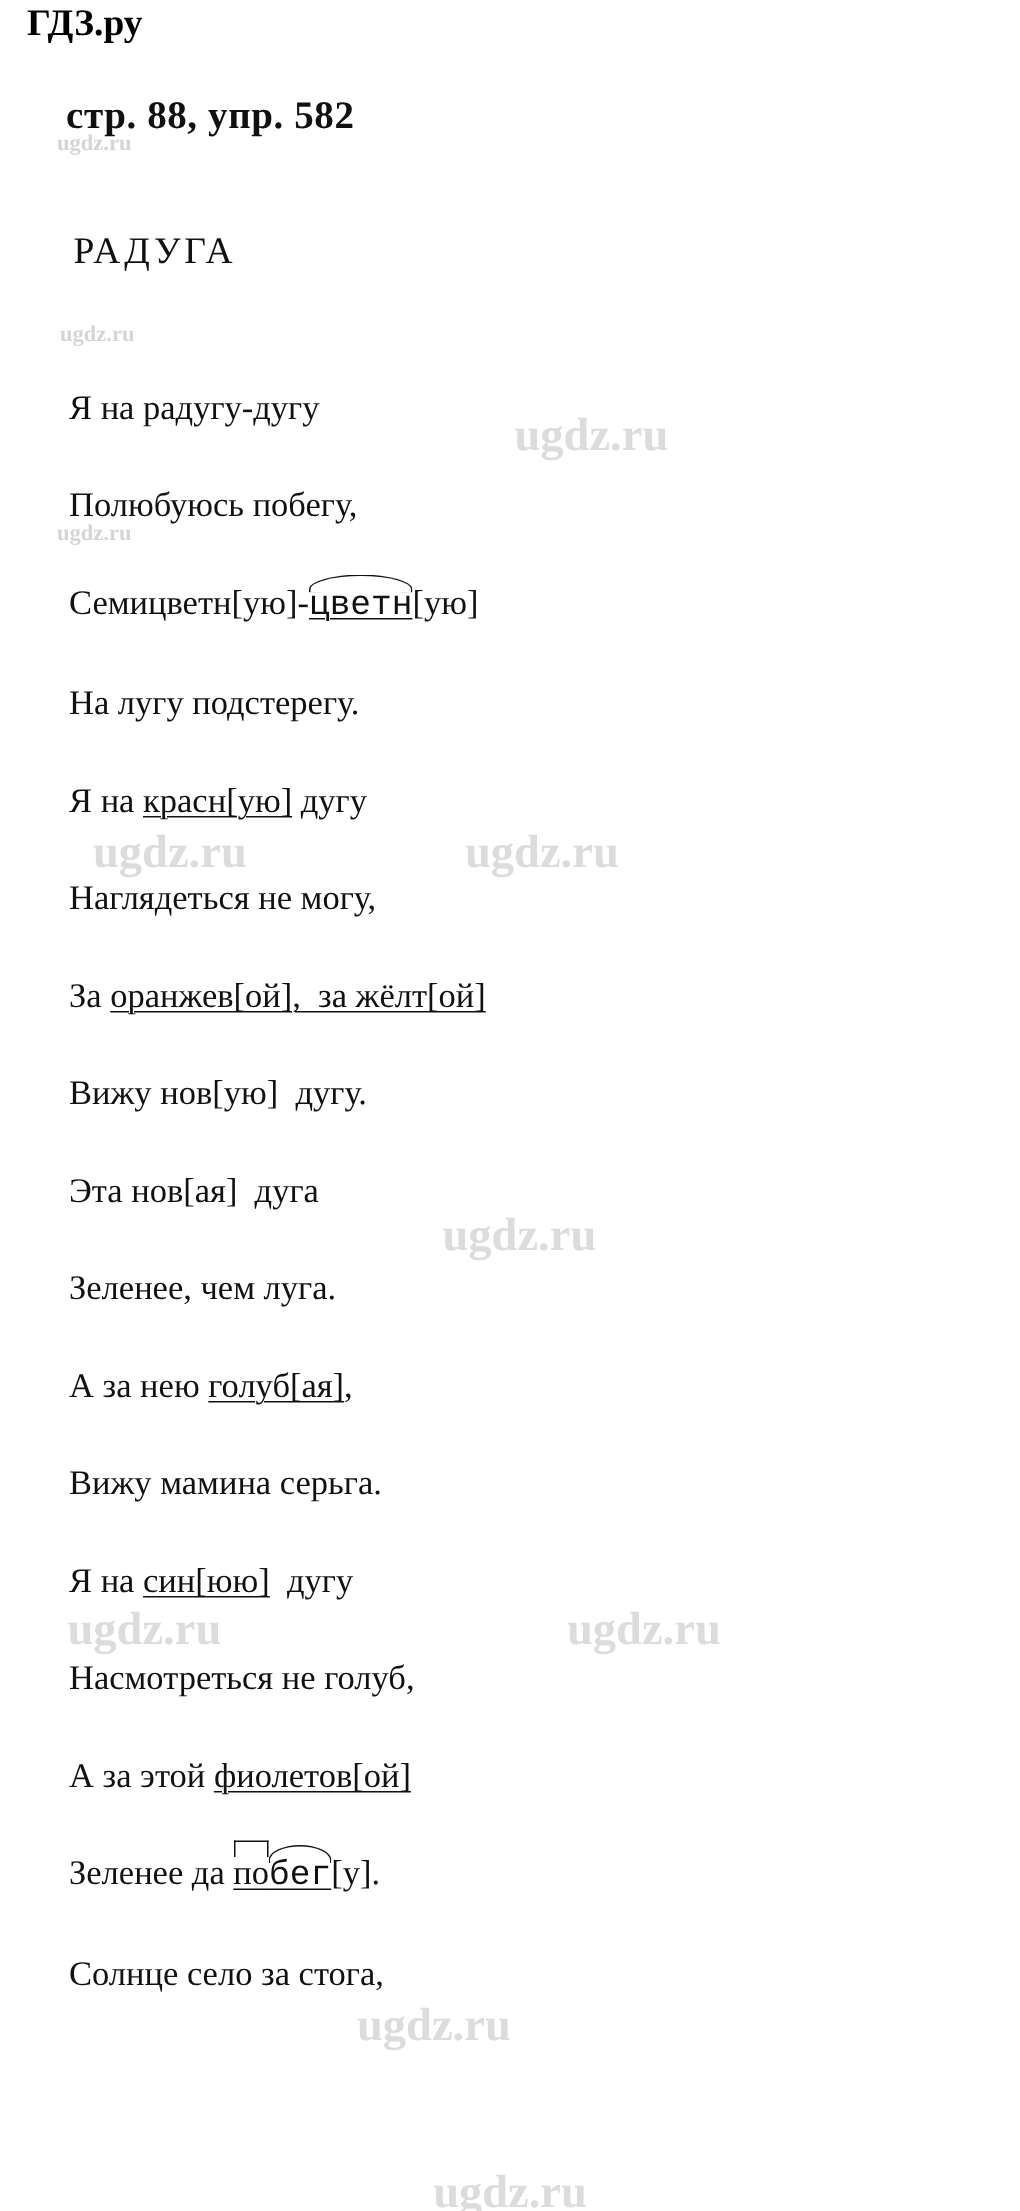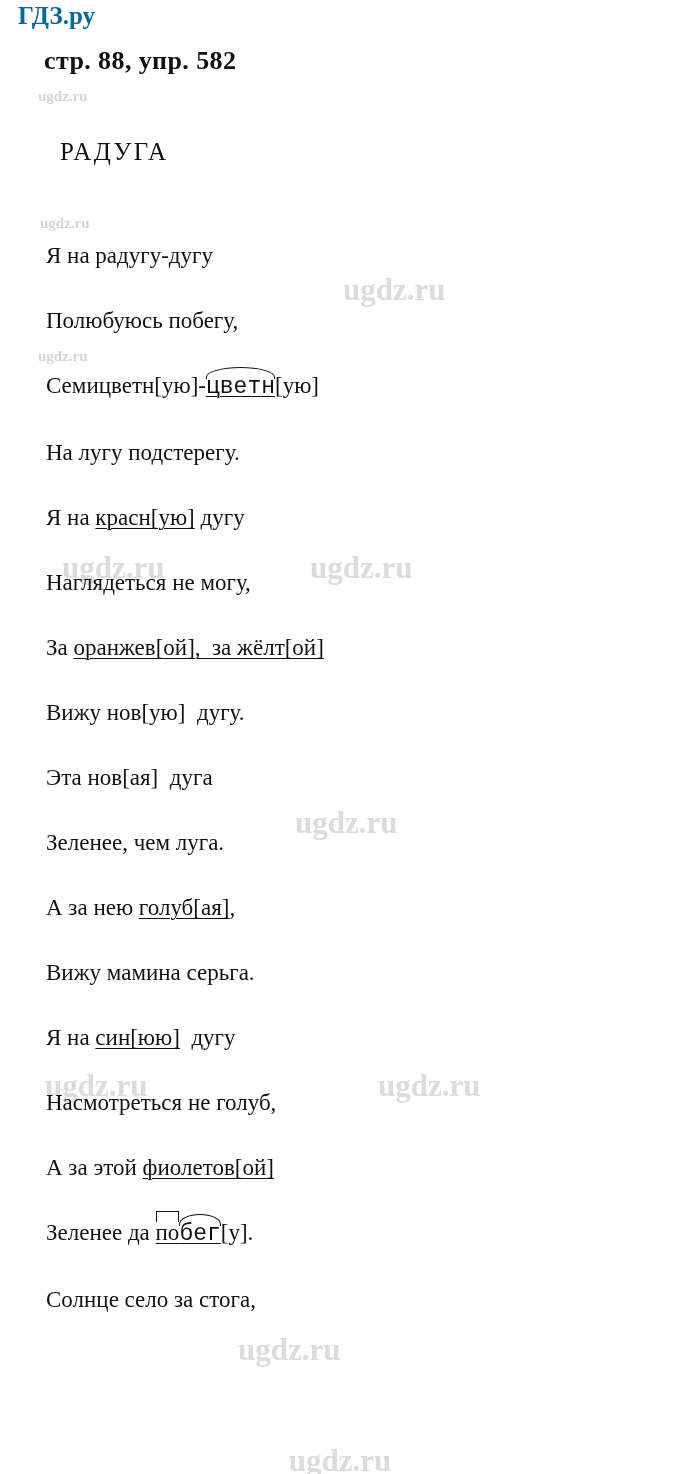--- a/index.html
+++ b/index.html
@@ -22,40 +22,40 @@
     color: #d9d9d9;
     font-family: "Liberation Serif", serif;
     font-weight: bold;
     white-space: nowrap;
     pointer-events: none;
     user-select: none;
     z-index: 0;
   }
   .wm.small { font-size: 15px; color: #d5d5d5; }
   .wm.big   { font-size: 31px; color: #dcdcdc; }
-  .wm.logo  { font-size: 25px; color: #0369a1; }
+  .wm.logo  { font-size: 25px; color: #000000; }
 
   
   .sheet {
     position: relative;
     z-index: 2;
     padding: 46px 42px 0 44px;
     box-sizing: border-box;
   }
   .exercise-head {
     font-size: 26px;
     font-weight: bold;
     letter-spacing: 0.4px;
-    margin: 0 0 62px 0;
+    margin: 16px 0 62px 0;
     font-family: "Liberation Serif", serif;
   }
   .poem-title {
     font-size: 25px;
     letter-spacing: 2.5px;
-    margin: 0 0 78px 16px;
+    margin: 0 0 78px 5px;
   }
   .line {
     font-size: 23px;
     line-height: 1;
     margin: 4px 0 42px 2px;
     white-space: pre-wrap;
   }
   .u {
     text-decoration: underline;
     text-underline-offset: 3px;

